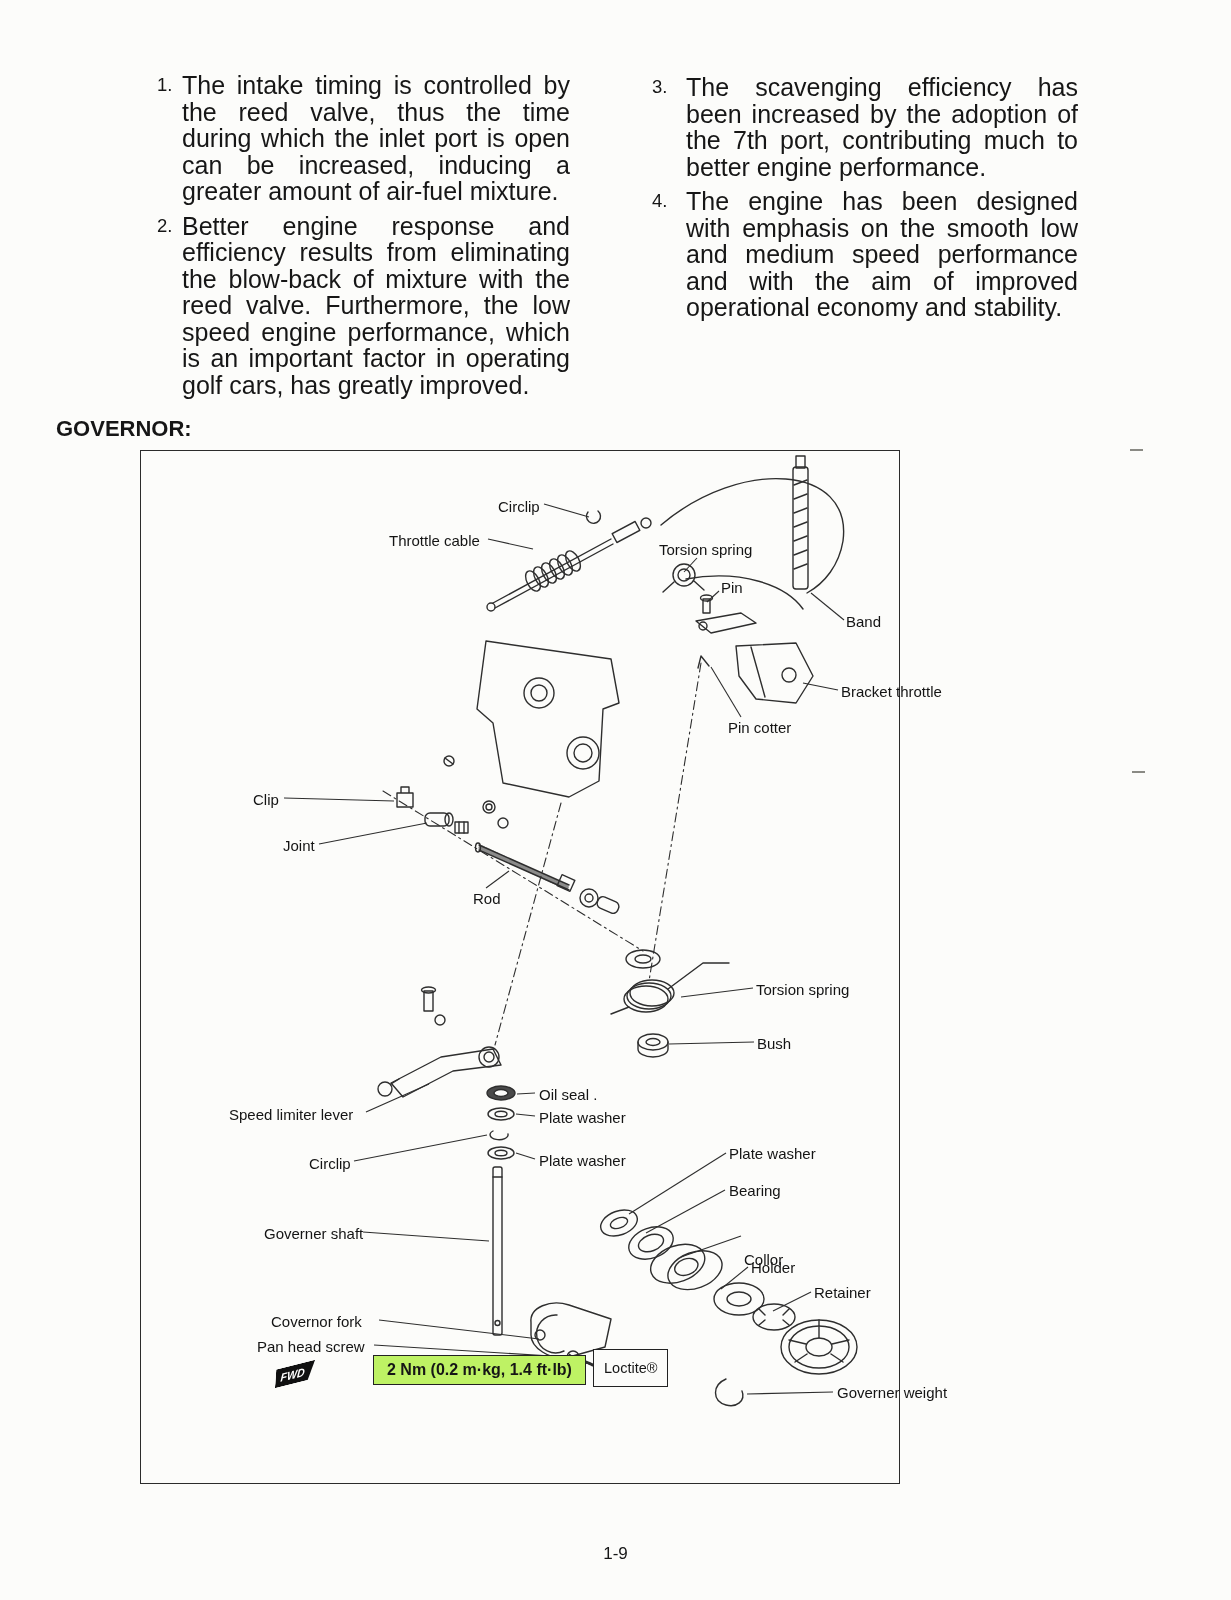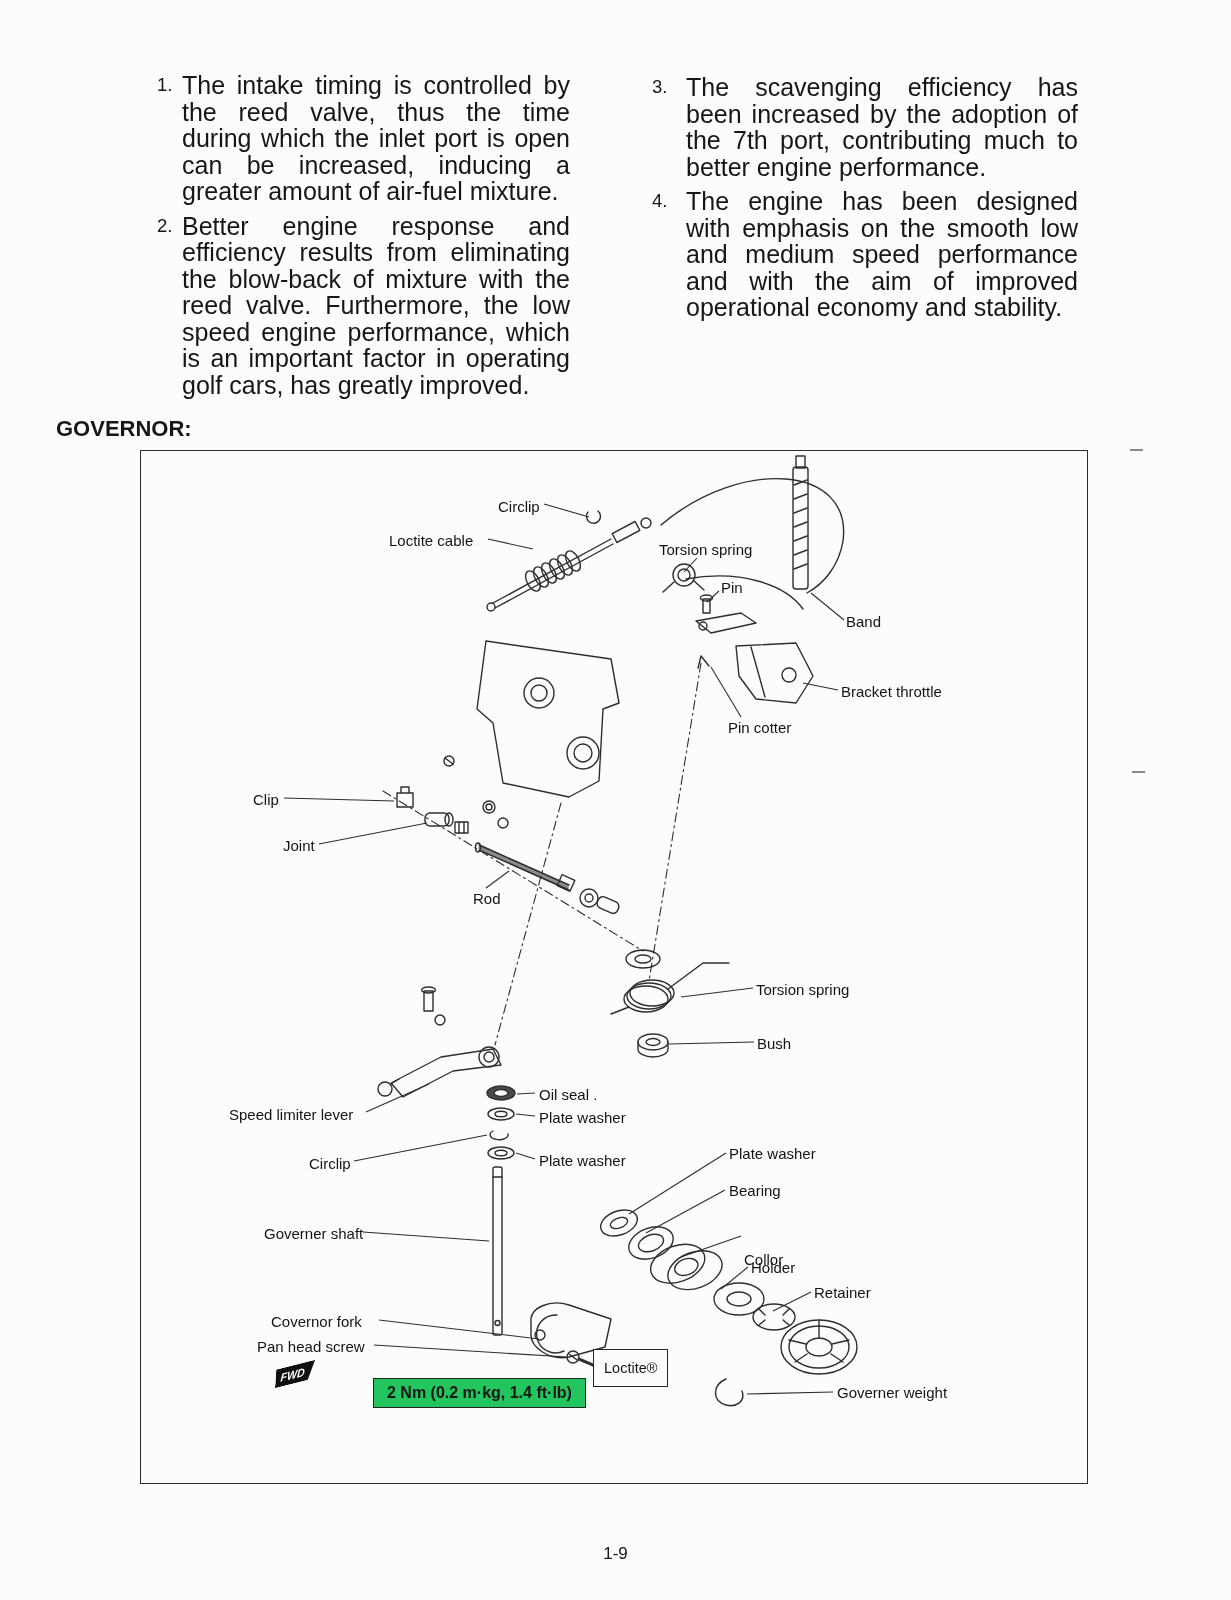--- a/index.html
+++ b/index.html
@@ -13,31 +13,31 @@
   .col-left  { width:424px; flex:none; }
   .col-right { width:428px; flex:none; padding-top:2px; }
   .sec-title { font-size:20px; font-weight:bold; letter-spacing:.4px; margin:0 0 9px 0; }
   .item { display:flex; margin-bottom:8px; }
   .item .num { width:36px; flex:none; font-size:18.5px; line-height:26.5px; padding-left:11px; box-sizing:border-box; }
   .col-right .item .num { padding-left:2px; }
   .item p { margin:0; font-size:25px; line-height:26.5px; text-align:justify; }
   .governor-heading { font-size:22px; font-weight:bold; margin:10px 0 8px 56px; }
   .diagram {
     position:relative; margin-left:140px;
-    width:948px; height:1034px; box-sizing:border-box;
+    width:760px; height:1034px; box-sizing:border-box;
     border:1.6px solid #2b2b2b; background:#fcfcfa;
   }
   .diagram svg { position:absolute; left:0; top:0; }
   .part-label { position:absolute; font-size:15px; white-space:nowrap; color:#141414; }
   .loctite {
     position:absolute; left:452px; top:898px; background:#fcfcfa;
     border:1.3px solid #222; padding:10px 10px; font-size:14.5px;
   }
   .torque {
-    position:absolute; left:232px; top:927px; background:#22c55e;
+    position:absolute; left:232px; top:904px; background:#bef264;
     border:1.6px solid #222; padding:5px 13px; font-size:16px; font-weight:bold;
   }
   .fwd {
     position:absolute; left:134px; top:914px; background:#101010; color:#fff;
     font-size:11px; font-weight:bold; font-style:italic; padding:3px 10px 3px 5px;
     transform:rotate(-14deg) skewX(-18deg);
     clip-path:polygon(0 0,100% 0,84% 100%,0 100%);
   }
   .page-number { position:absolute; left:0; right:0; top:1544px; text-align:center; font-size:17px; }
   .scan-dash { position:absolute; background:#8a8a84; height:2px; width:13px; }
@@ -281,21 +281,21 @@
       <line x1="670" y1="841" x2="632" y2="860"></line>
       <line x1="238" y1="869" x2="398" y2="888"></line>
       <line x1="233" y1="894" x2="426" y2="906"></line>
       <line x1="692" y1="941" x2="606" y2="943"></line>
       <line x1="452" y1="914" x2="440" y2="910"></line>
     </g>
   </svg>
 
   <div id="diagram-labels">
       <div class="part-label" style="left: 357px; top: 47px;">Circlip</div>
-      <div class="part-label" style="left: 248px; top: 81px;">Loctite cable</div>
+      <div class="part-label" style="left: 248px; top: 81px;">Throttle cable</div>
       <div class="part-label" style="left: 518px; top: 90px;">Torsion spring</div>
       <div class="part-label" style="left: 580px; top: 128px;">Pin</div>
       <div class="part-label" style="left: 705px; top: 162px;">Band</div>
       <div class="part-label" style="left: 700px; top: 232px;">Bracket throttle</div>
       <div class="part-label" style="left: 587px; top: 268px;">Pin cotter</div>
       <div class="part-label" style="left: 112px; top: 340px;">Clip</div>
       <div class="part-label" style="left: 142px; top: 386px;">Joint</div>
       <div class="part-label" style="left: 332px; top: 439px;">Rod</div>
       <div class="part-label" style="left: 615px; top: 530px;">Torsion spring</div>
       <div class="part-label" style="left: 616px; top: 584px;">Bush</div>

